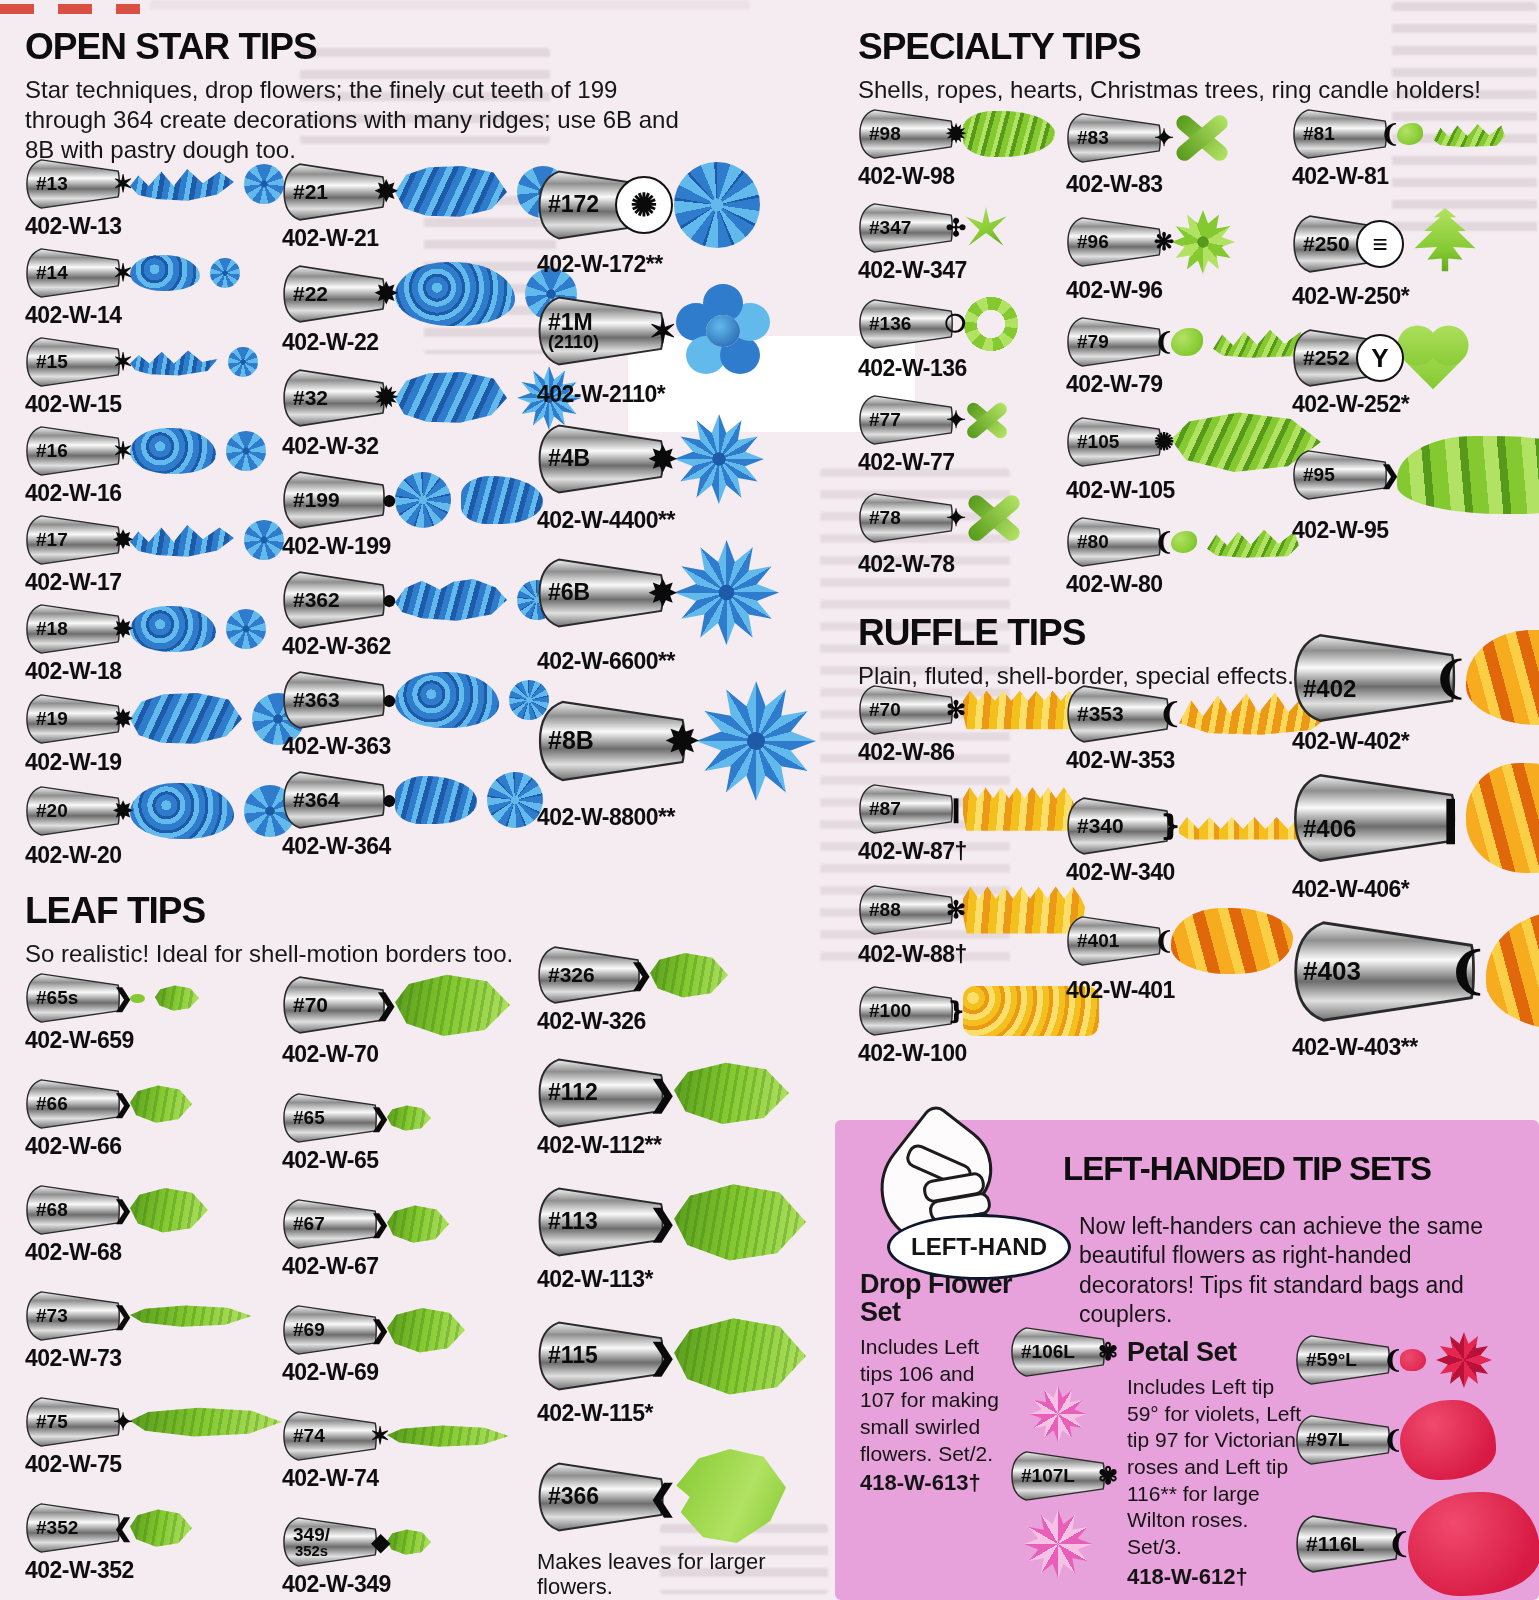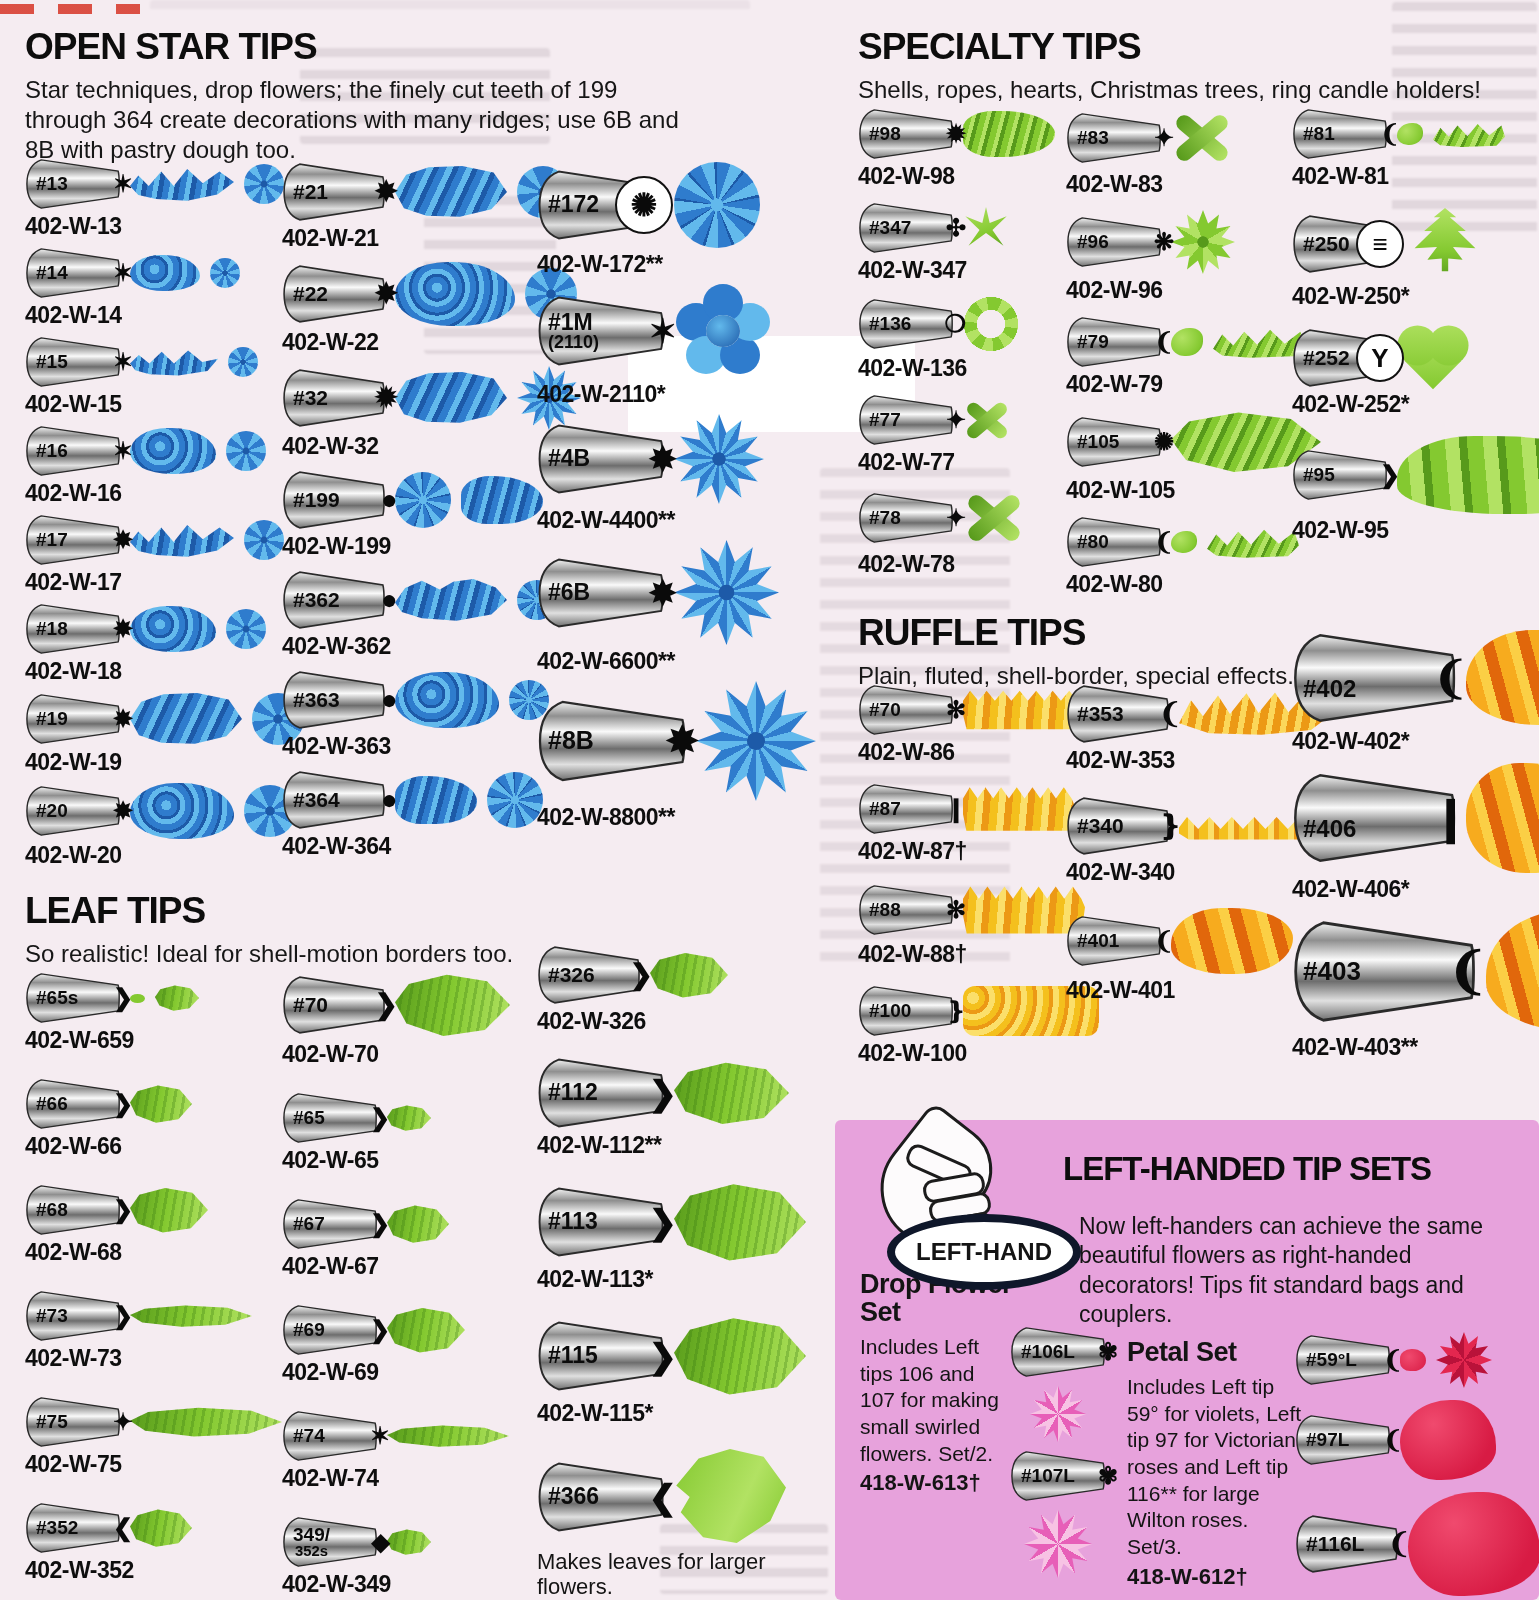--- a/index.html
+++ b/index.html
@@ -156,21 +156,21 @@
   .red-bud{width:26px;height:22px;background:radial-gradient(circle at 35% 35%,#f04a6e,#d81b44);border-radius:50% 60% 55% 45%;}
   .red-flower{width:56px;height:56px;clip-path:var(--star12);
      background:repeating-conic-gradient(#e3274f 0 36deg,#b9123a 36deg 72deg);}
   .red-petal{width:96px;height:80px;} .red-petal-lg{width:132px;height:104px;}
   .red-petal,.red-petal-lg{background:radial-gradient(circle at 35% 30%,#f04a6e,#d81b44 72%);
      border-radius:55% 45% 60% 40%/55% 60% 40% 50%;}
   
   .lh-box{position:absolute;left:835px;top:1120px;width:704px;height:480px;background:#e7a2dc;border-radius:6px;}
   .lh-title{position:absolute;left:228px;top:30px;margin:0;font-size:33px;font-weight:bold;letter-spacing:-1px;color:#0d0d0d;}
   .lh-desc{position:absolute;left:228px;top:76px;width:445px;margin:16px;font-size:23px;line-height:1.28;}
-  .lh-badge{position:absolute;left:52px;top:94px;width:178px;height:60px;background:#fff;border:8px solid #0f172a;
+  .lh-badge{position:absolute;left:52px;top:94px;width:178px;height:60px;background:#fff;border:3px solid #0f172a;
      border-radius:50%;display:flex;align-items:center;justify-content:center;font-weight:bold;font-size:24px;z-index:2;}
   .lh-hand{position:absolute;left:8px;top:2px;width:214px;height:170px;}
   .lh-hand .bag{position:absolute;left:42px;top:-4px;width:92px;height:118px;background:#fdfbfc;border:3px solid #1c1c1c;
      border-radius:14px 46px 18px 58px;transform:rotate(38deg);}
   .lh-hand .bag-tip{position:absolute;left:144px;top:106px;width:20px;height:30px;
      background:linear-gradient(90deg,#d6d6d6,#7d7d7d);border:2px solid #222;
      clip-path:polygon(8% 0,92% 0,65% 100%,35% 100%);transform:rotate(35deg);}
   .lh-hand .finger{position:absolute;width:56px;height:17px;background:#fdfbfc;border:3px solid #1c1c1c;border-radius:10px;transform:rotate(-10deg);}
   .lh-hand .f0{left:62px;top:32px;width:62px;height:18px;transform:rotate(24deg);}
   .lh-hand .f1{left:80px;top:54px;} .lh-hand .f2{left:86px;top:74px;}

